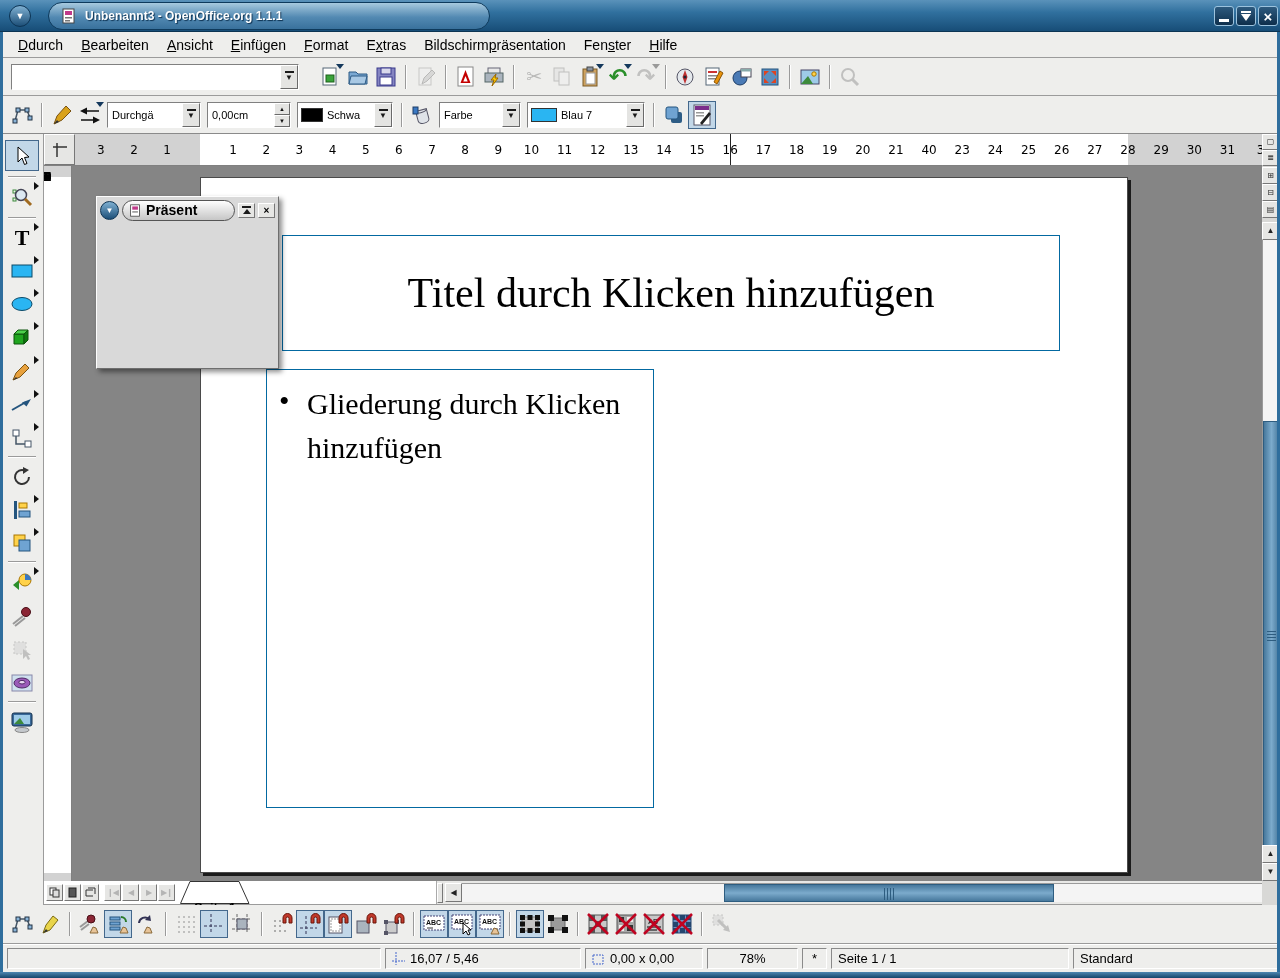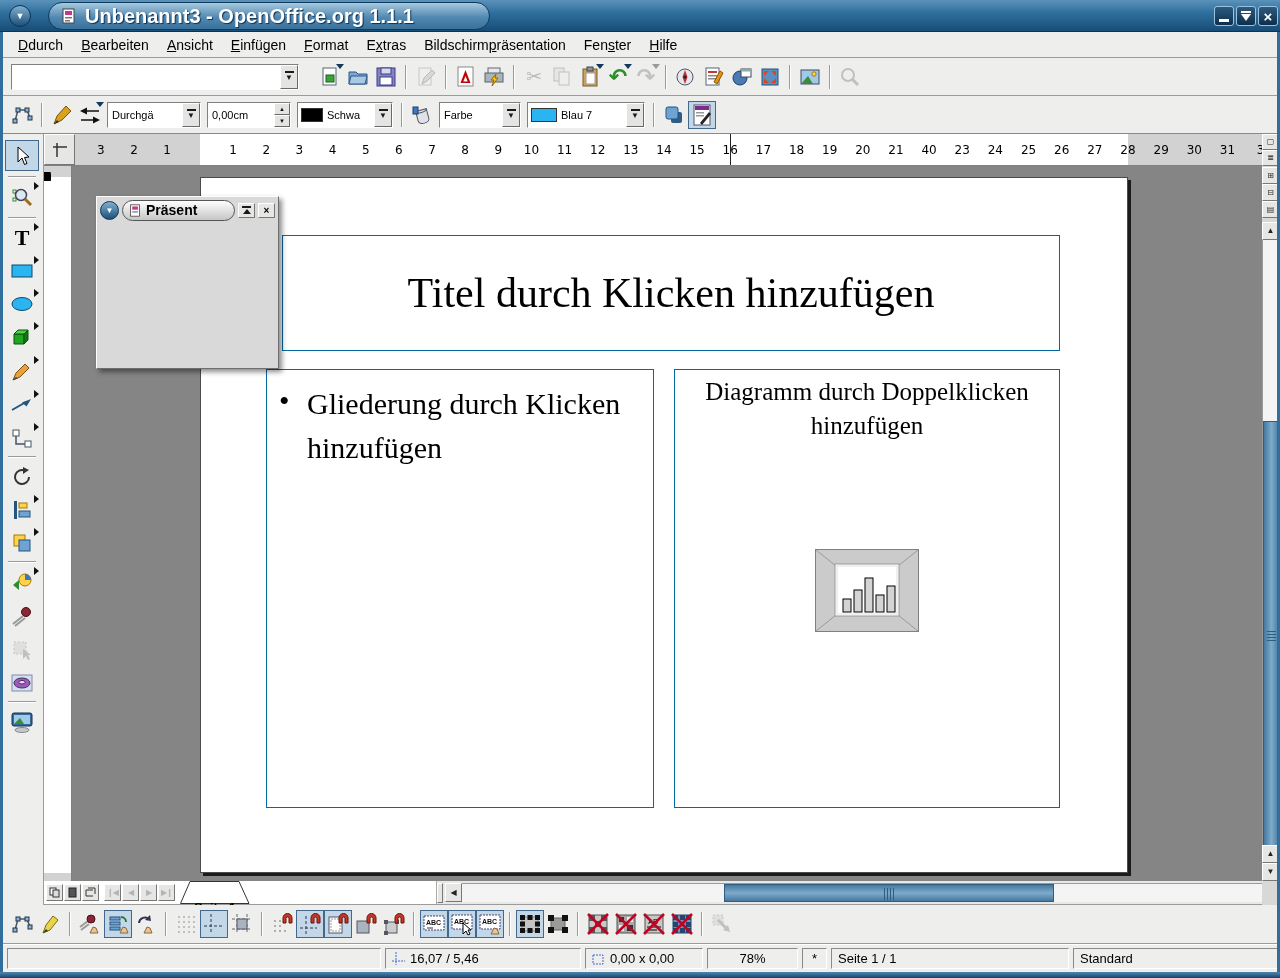--- a/index.html
+++ b/index.html
@@ -9,21 +9,21 @@
   
   .titlebar{position:absolute;left:0;top:0;width:1280px;height:32px;
     background:linear-gradient(180deg,#5a92ba 0%,#30709e 40%,#174d77 100%);
     border-bottom:1px solid #0c3553;}
   .tb-roundbtn{position:absolute;left:9px;top:5px;width:22px;height:22px;border-radius:50%;
     background:linear-gradient(180deg,#7fb0d2,#1d4f78);border:1px solid #0d3454;
     color:#fff;font-size:9px;display:flex;align-items:center;justify-content:center;}
   .tb-capsule{position:absolute;left:48px;top:2px;width:442px;height:28px;border-radius:14px;
     background:linear-gradient(180deg,#a7c9de 0%,#5289b2 55%,#39719c 100%);
     border:1px solid #0e3a5c;display:flex;align-items:center;padding-left:12px;gap:8px;}
-  .tb-title{font-size:20px;font-weight:bold;color:#fff;text-shadow:1px 1px 1px #0b3050;white-space:nowrap;}
+  .tb-title{font-size:12px;font-weight:bold;color:#fff;text-shadow:1px 1px 1px #0b3050;white-space:nowrap;}
   .tb-btn{position:absolute;top:6px;width:20px;height:20px;background:linear-gradient(180deg,#2d5a7e,#0e2f4c);
     border:1px solid #9cc3de;border-radius:3px;color:#fff;display:flex;align-items:center;justify-content:center;
     font-size:12px;font-weight:bold;}
   .glyph-minimize{width:10px;height:3px;background:#fff;margin-top:9px;}
   .glyph-max-bar{width:10px;height:2px;background:#fff;margin-bottom:1px;}
   .glyph-max-tri{width:0;height:0;border-left:5px solid transparent;border-right:5px solid transparent;border-top:7px solid #fff;}
   .border-left{position:absolute;left:0;top:32px;width:3px;bottom:0;background:#2f6e9d;z-index:90;}
   .border-right{position:absolute;right:0;top:32px;width:3px;bottom:0;background:#2f6e9d;z-index:90;}
   .border-bottom{position:absolute;left:0;bottom:0;width:1280px;height:6px;
     background:linear-gradient(180deg,#4d86b0,#16466b);z-index:90;}
@@ -667,37 +667,20 @@
     <div class="slide">
       <div class="ph ph-title">
         <span>Titel durch Klicken hinzufügen</span>
       </div>
       <div class="ph ph-outline">
         <div class="outline-flex">
           <span class="outline-bullet">•</span>
           <span class="outline-text">Gliederung durch Klicken hinzufügen</span>
         </div>
       </div>
-      <div class="ph ph-diagram">
-        <span>Diagramm durch Doppelklicken hinzufügen</span>
-        <svg class="chartframe" width="104" height="83" viewBox="0 0 104 83">
-          <rect x="0.5" y="0.5" width="103" height="82" fill="#cbcbcb" stroke="#808080"></rect>
-          <line x1="1" y1="1" x2="21" y2="17" stroke="#9a9a9a"></line>
-          <line x1="103" y1="1" x2="83" y2="17" stroke="#9a9a9a"></line>
-          <line x1="1" y1="82" x2="21" y2="66" stroke="#9a9a9a"></line>
-          <line x1="103" y1="82" x2="83" y2="66" stroke="#9a9a9a"></line>
-          <rect x="20" y="15" width="64" height="52" fill="#fff" stroke="#9a9a9a"></rect>
-          <rect x="22" y="17" width="60" height="48" fill="#fff" stroke="#e0e0e0"></rect>
-          <rect x="28" y="50" width="8" height="13" fill="#d4d4d4" stroke="#000"></rect>
-          <rect x="39" y="41" width="8" height="22" fill="#d4d4d4" stroke="#000"></rect>
-          <rect x="50" y="29" width="8" height="34" fill="#d4d4d4" stroke="#000"></rect>
-          <rect x="61" y="46" width="8" height="17" fill="#d4d4d4" stroke="#000"></rect>
-          <rect x="72" y="37" width="8" height="26" fill="#d4d4d4" stroke="#000"></rect>
-        </svg>
-      </div>
     </div>
   </div>
 
   <div class="palette">
     <div class="pal-title">
       <div class="pal-round">
         <span>▼</span>
       </div>
       <div class="pal-capsule">
         <svg width="13" height="13" viewBox="0 0 16 16">

